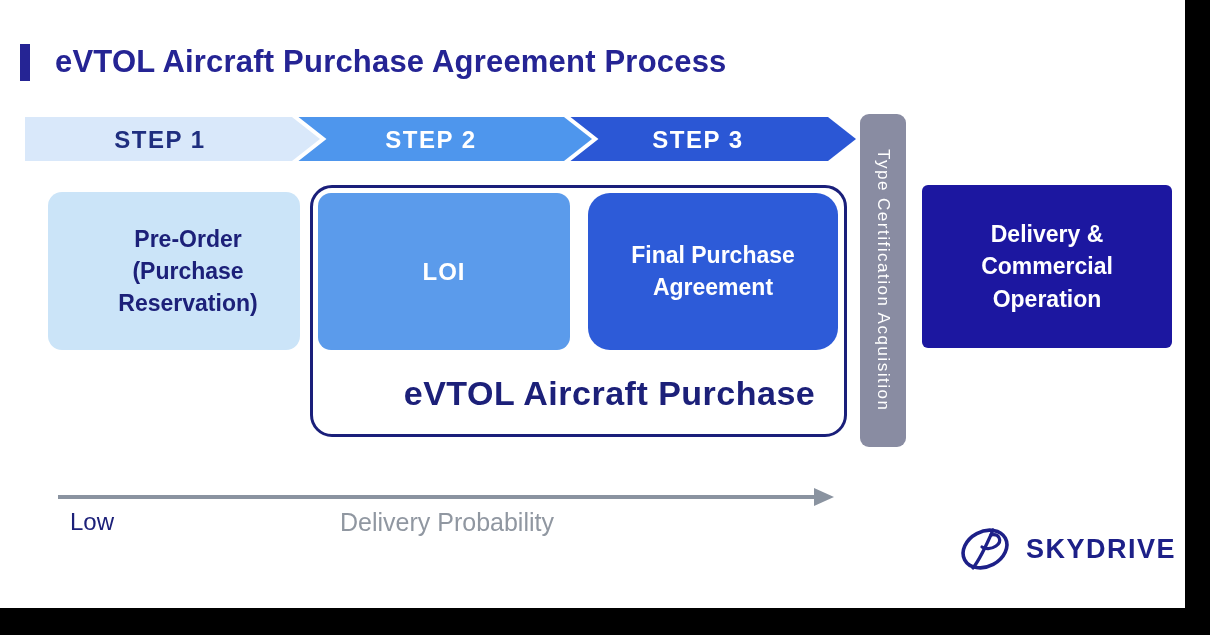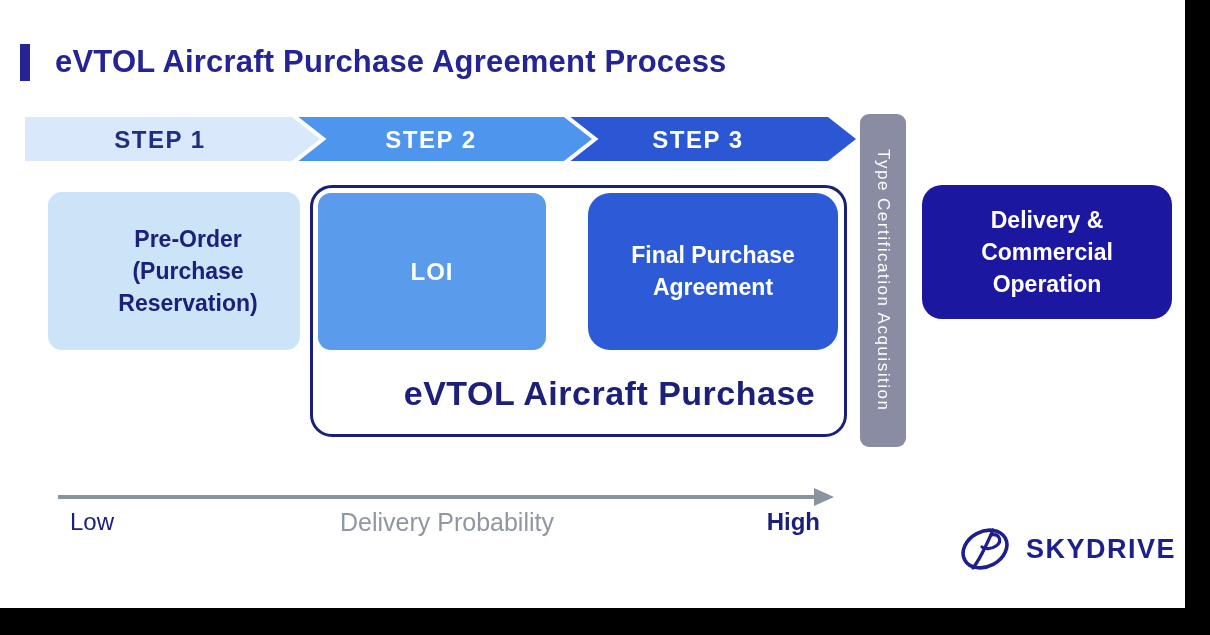--- a/index.html
+++ b/index.html
@@ -24,31 +24,31 @@
   .axis-line{stroke:var(--axis_gray);stroke-width:4;}
   .axis-head{fill:var(--axis_gray);}
   
   .box{position:absolute;display:flex;align-items:center;justify-content:center;
     text-align:center;font-weight:700;box-sizing:border-box;}
   .pre{white-space:pre-line;}
   .preorder-box{left:48px;top:192px;width:252px;height:158px;background:var(--preorder_fill);
     border-radius:14px;color:var(--box_navy_text);font-size:23px;line-height:1.4;padding-left:28px;}
   .purchase-container{position:absolute;left:310px;top:185px;width:537px;height:252px;
     border:3px solid var(--container_border);border-radius:22px;background:#fff;box-sizing:border-box;}
-  .loi-box{left:318px;top:193px;width:228px;height:157px;background:var(--loi_fill);
+  .loi-box{left:318px;top:193px;width:252px;height:157px;background:var(--loi_fill);
     border-radius:13px;color:#fff;font-size:24px;letter-spacing:1px;}
   .final-box{left:588px;top:193px;width:250px;height:157px;background:var(--final_fill);
     border-radius:22px;color:#fff;font-size:23px;line-height:1.35;}
   .container-label{position:absolute;left:310px;top:374px;width:599px;text-align:center;
     font-size:34px;font-weight:700;color:var(--box_navy_text);letter-spacing:.5px;}
   .cert-bar{position:absolute;left:860px;top:114px;width:46px;height:333px;
     background:var(--bar_fill);border-radius:9px;display:flex;align-items:center;justify-content:center;}
   .cert-bar span{writing-mode:vertical-rl;color:#fff;font-size:17px;letter-spacing:1.5px;white-space:nowrap;}
-  .delivery-box{left:922px;top:185px;width:250px;height:134px;background:var(--delivery_fill);
-    border-radius:20px;color:#fff;font-size:23px;line-height:1.4;}
+  .delivery-box{left:922px;top:185px;width:250px;height:163px;background:var(--delivery_fill);
+    border-radius:6px;color:#fff;font-size:23px;line-height:1.4;}
   
   .axis-label-low{position:absolute;left:70px;top:508px;font-size:24px;font-weight:400;color:var(--box_navy_text);}
   .axis-label-mid{position:absolute;left:66px;top:508px;width:762px;text-align:center;
     font-size:25px;color:var(--label_gray);}
   .axis-label-high{position:absolute;left:620px;top:508px;width:200px;text-align:right;
     font-size:24px;font-weight:700;color:var(--box_navy_text);}
   
   .logo{position:absolute;left:958px;top:522px;display:flex;align-items:center;}
   .logo-mark{width:54px;height:54px;}
   .logo-ellipse{fill:none;stroke:var(--logo_navy);stroke-width:3.6;}
@@ -90,21 +90,20 @@
   <div class="cert-bar">
     <span>Type Certification Acquisition</span>
   </div>
 
   <div class="box delivery-box pre">Delivery &amp;
 Commercial
 Operation</div>
 
   <div class="axis-label-low">Low</div>
   <div class="axis-label-mid">Delivery Probability</div>
-  <div class="axis-label-high">High</div>
 
   <div class="logo">
     <svg class="logo-mark" viewBox="0 0 54 54">
       <ellipse class="logo-ellipse" cx="27" cy="27" rx="23" ry="17.5" transform="rotate(-28 27 27)"></ellipse>
       <path class="logo-p" d="M15 46 C 22 37, 29 22, 35 8"></path>
       <path class="logo-p" d="M33 13 C 41 11, 45 19, 38 24 C 33 27.5, 27 27, 24 25"></path>
     </svg>
     <span class="logo-text">SKYDRIVE</span>
   </div>
 </div>

